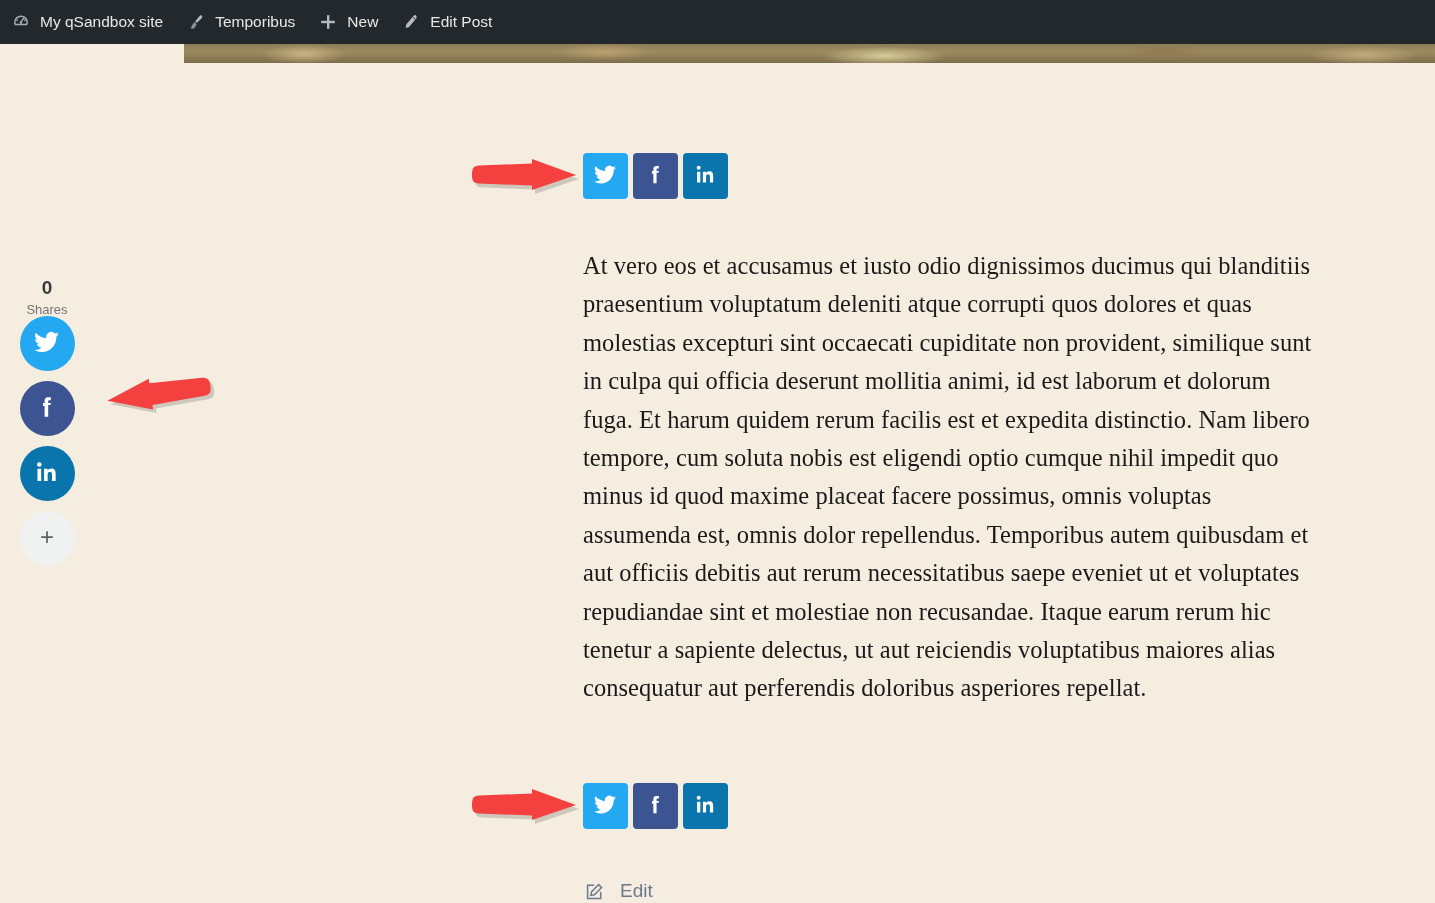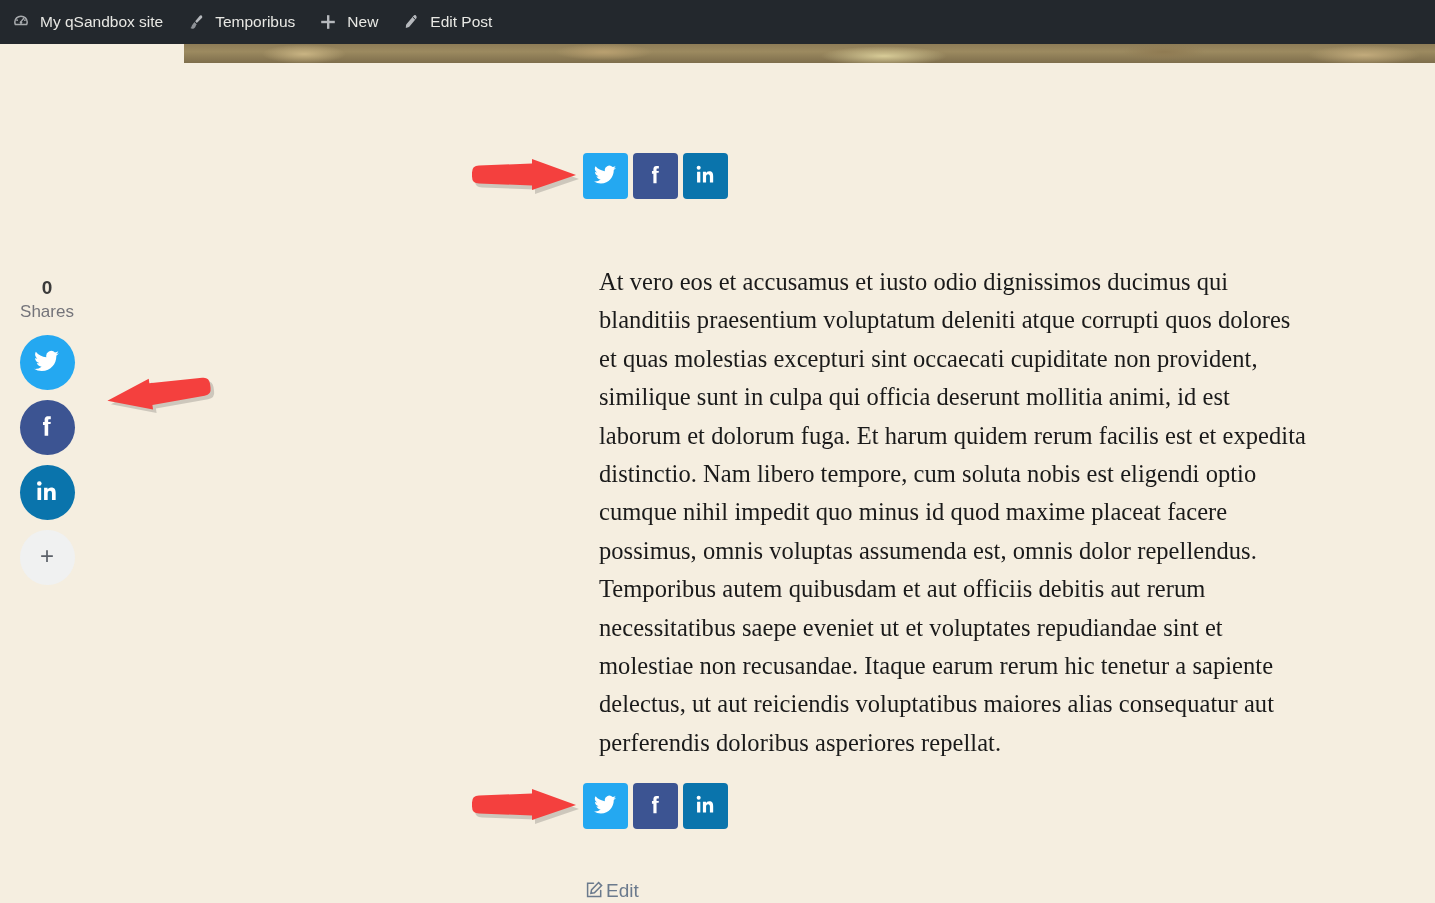--- a/index.html
+++ b/index.html
@@ -81,24 +81,23 @@
   }
   .rail-count {
     font-size: 19px;
     font-weight: bold;
     color: #3A3A3A;
     line-height: 1;
     margin-bottom: 6px;
     font-family: "Liberation Sans", sans-serif;
   }
   .rail-count-label {
-    font-size: 17px;
+    font-size: 13px;
     color: #74747A;
     line-height: 1;
-    margin-bottom: 15px;
     font-family: "Liberation Sans", sans-serif;
   }
   .rail-btn {
     width: 55px;
     height: 55px;
     border-radius: 50%;
     display: flex;
     align-items: center;
     justify-content: center;
     margin-bottom: 10px;
@@ -149,29 +148,29 @@
     position: absolute;
     left: 583px;
     top: 247px;
     width: 740px;
     font-family: "Liberation Serif", serif;
     font-size: 24.5px;
     line-height: 38.4px;
     color: #1A1A1A;
     letter-spacing: 0.05px;
   }
-  .post-body p { margin: 16px; }
+  .post-body p { margin: 0; }
 
   .edit-link {
     position: absolute;
     left: 584px;
     top: 880px;
     display: flex;
-    align-items: flex-start;
-    gap: 2px;
+    align-items: flex-end;
+    gap: 16px;
     color: #6B7A8D;
     font-size: 19px;
     font-family: "Liberation Sans", sans-serif;
     cursor: pointer;
   }
   .edit-link .edit-icon { display: inline-flex; color: #6B7A8D; }
 
   
   .annot-arrow {
     position: absolute;

